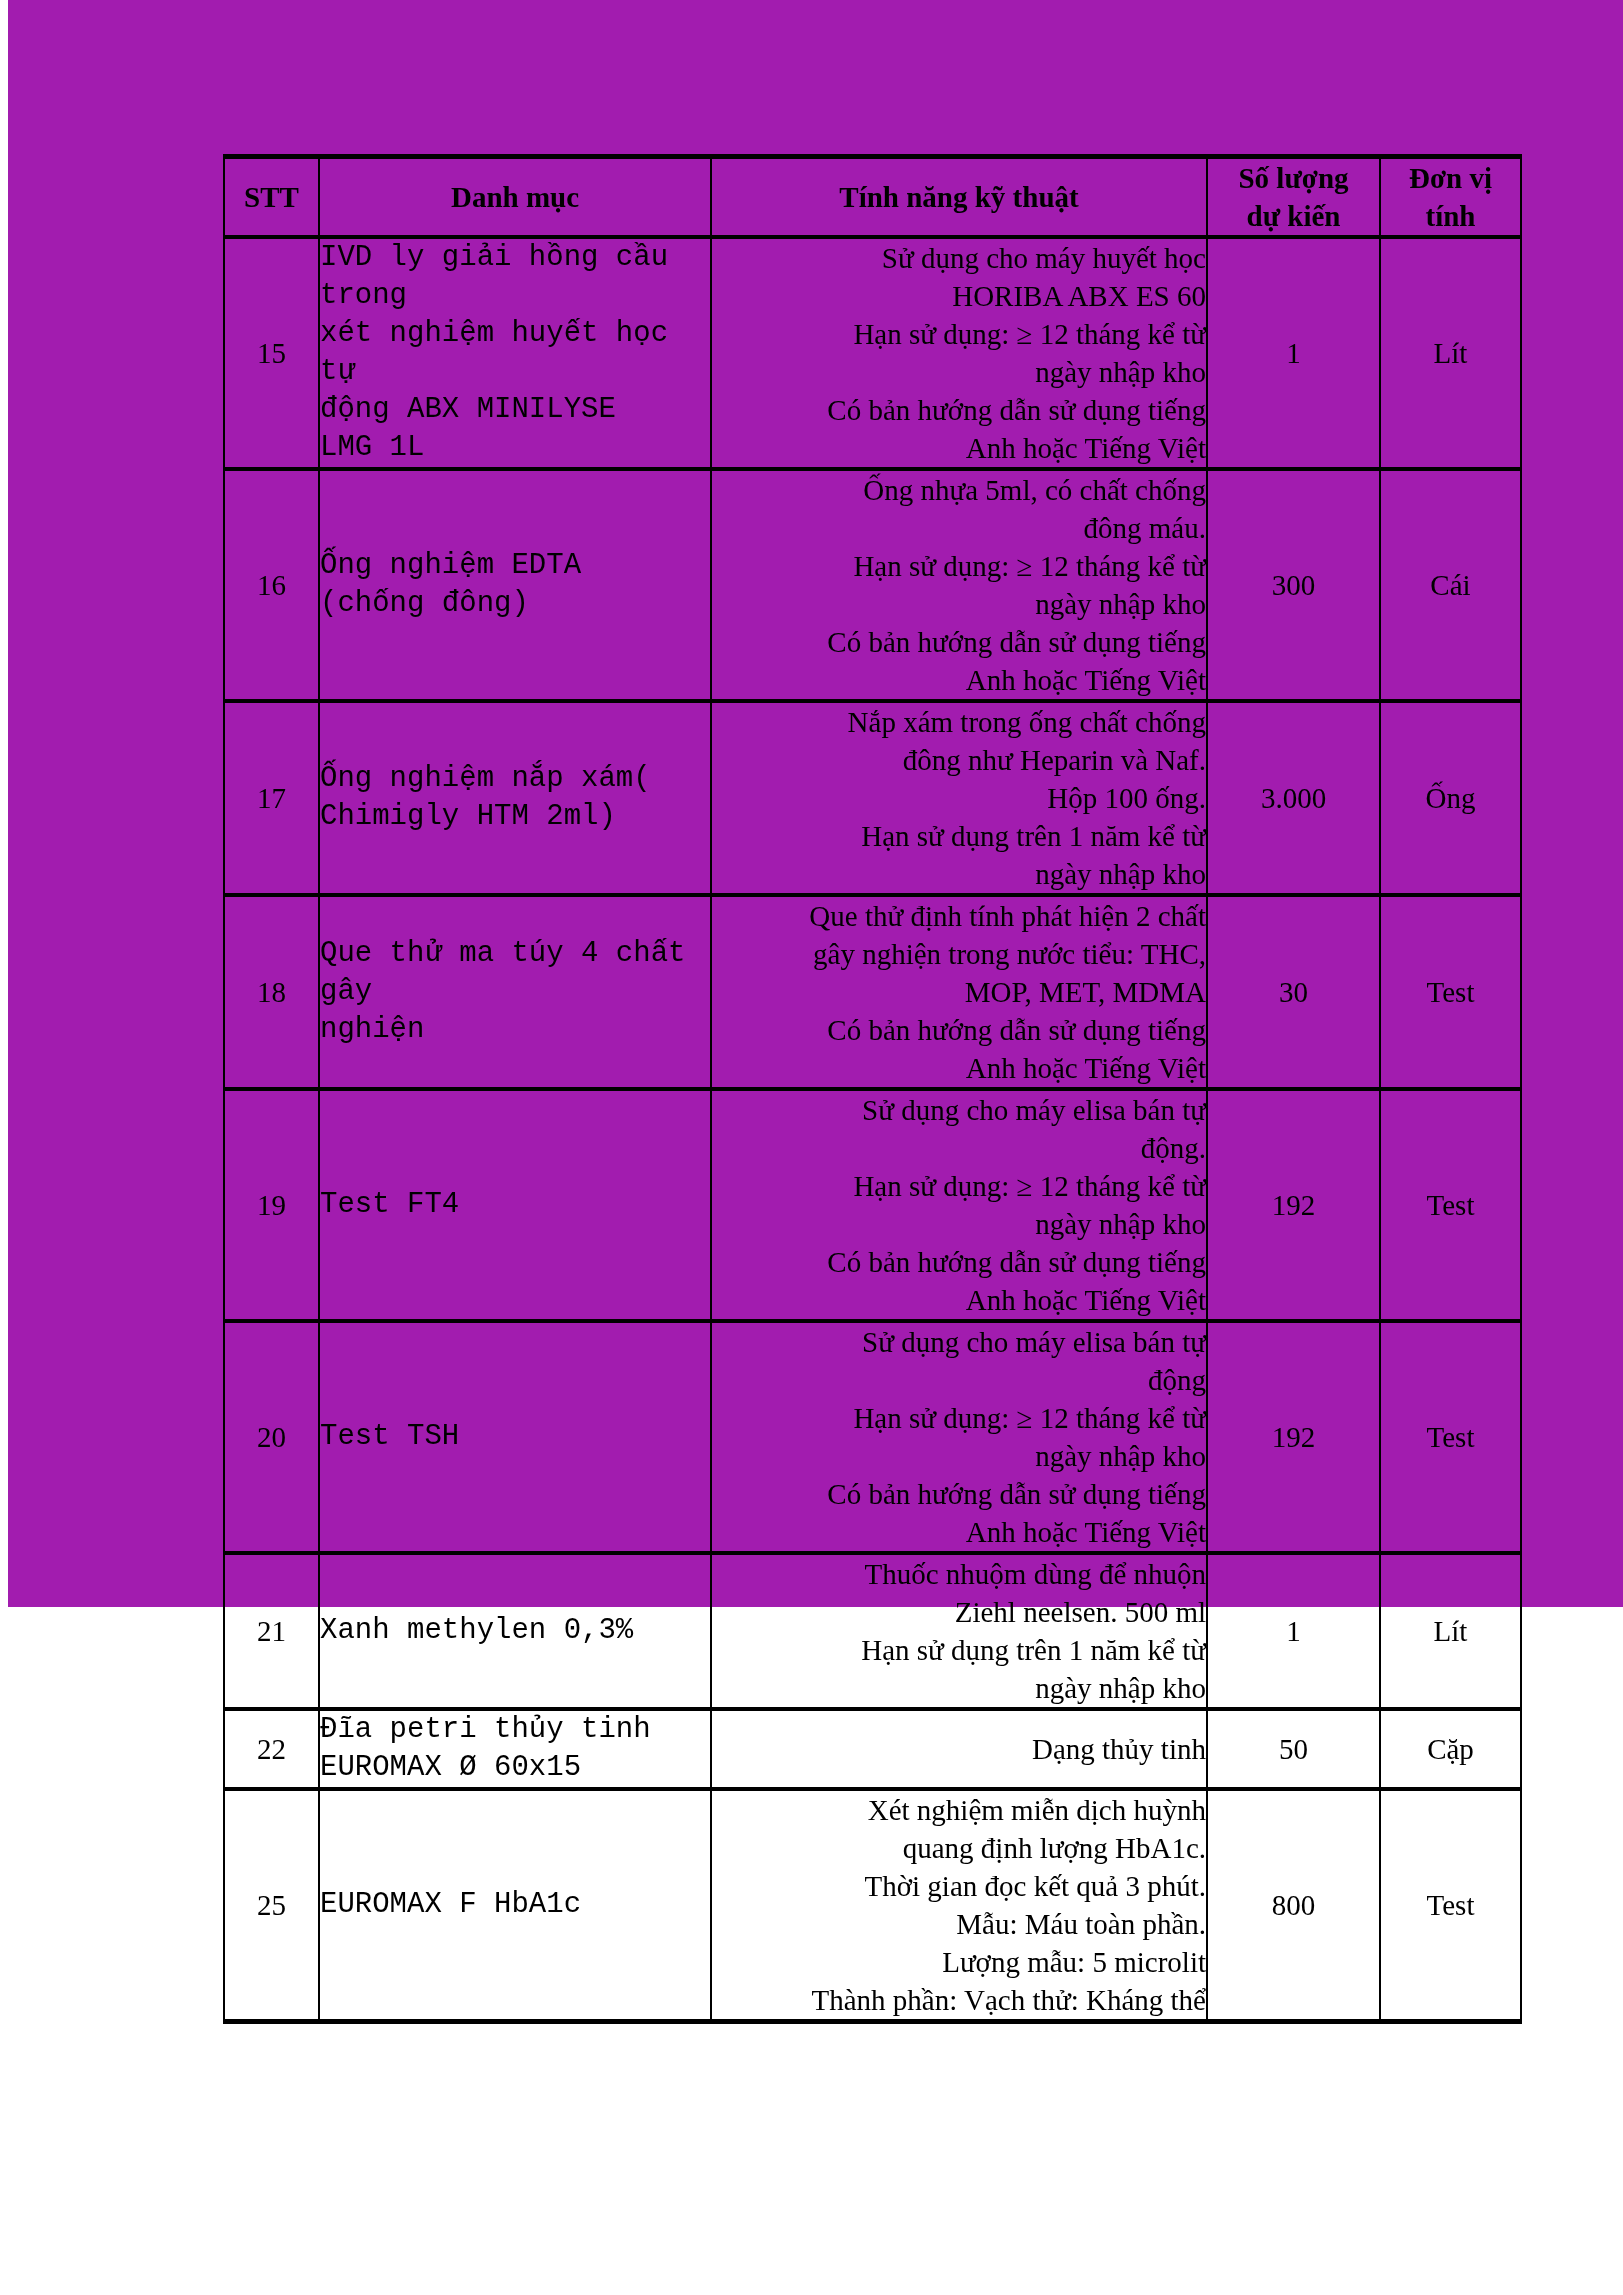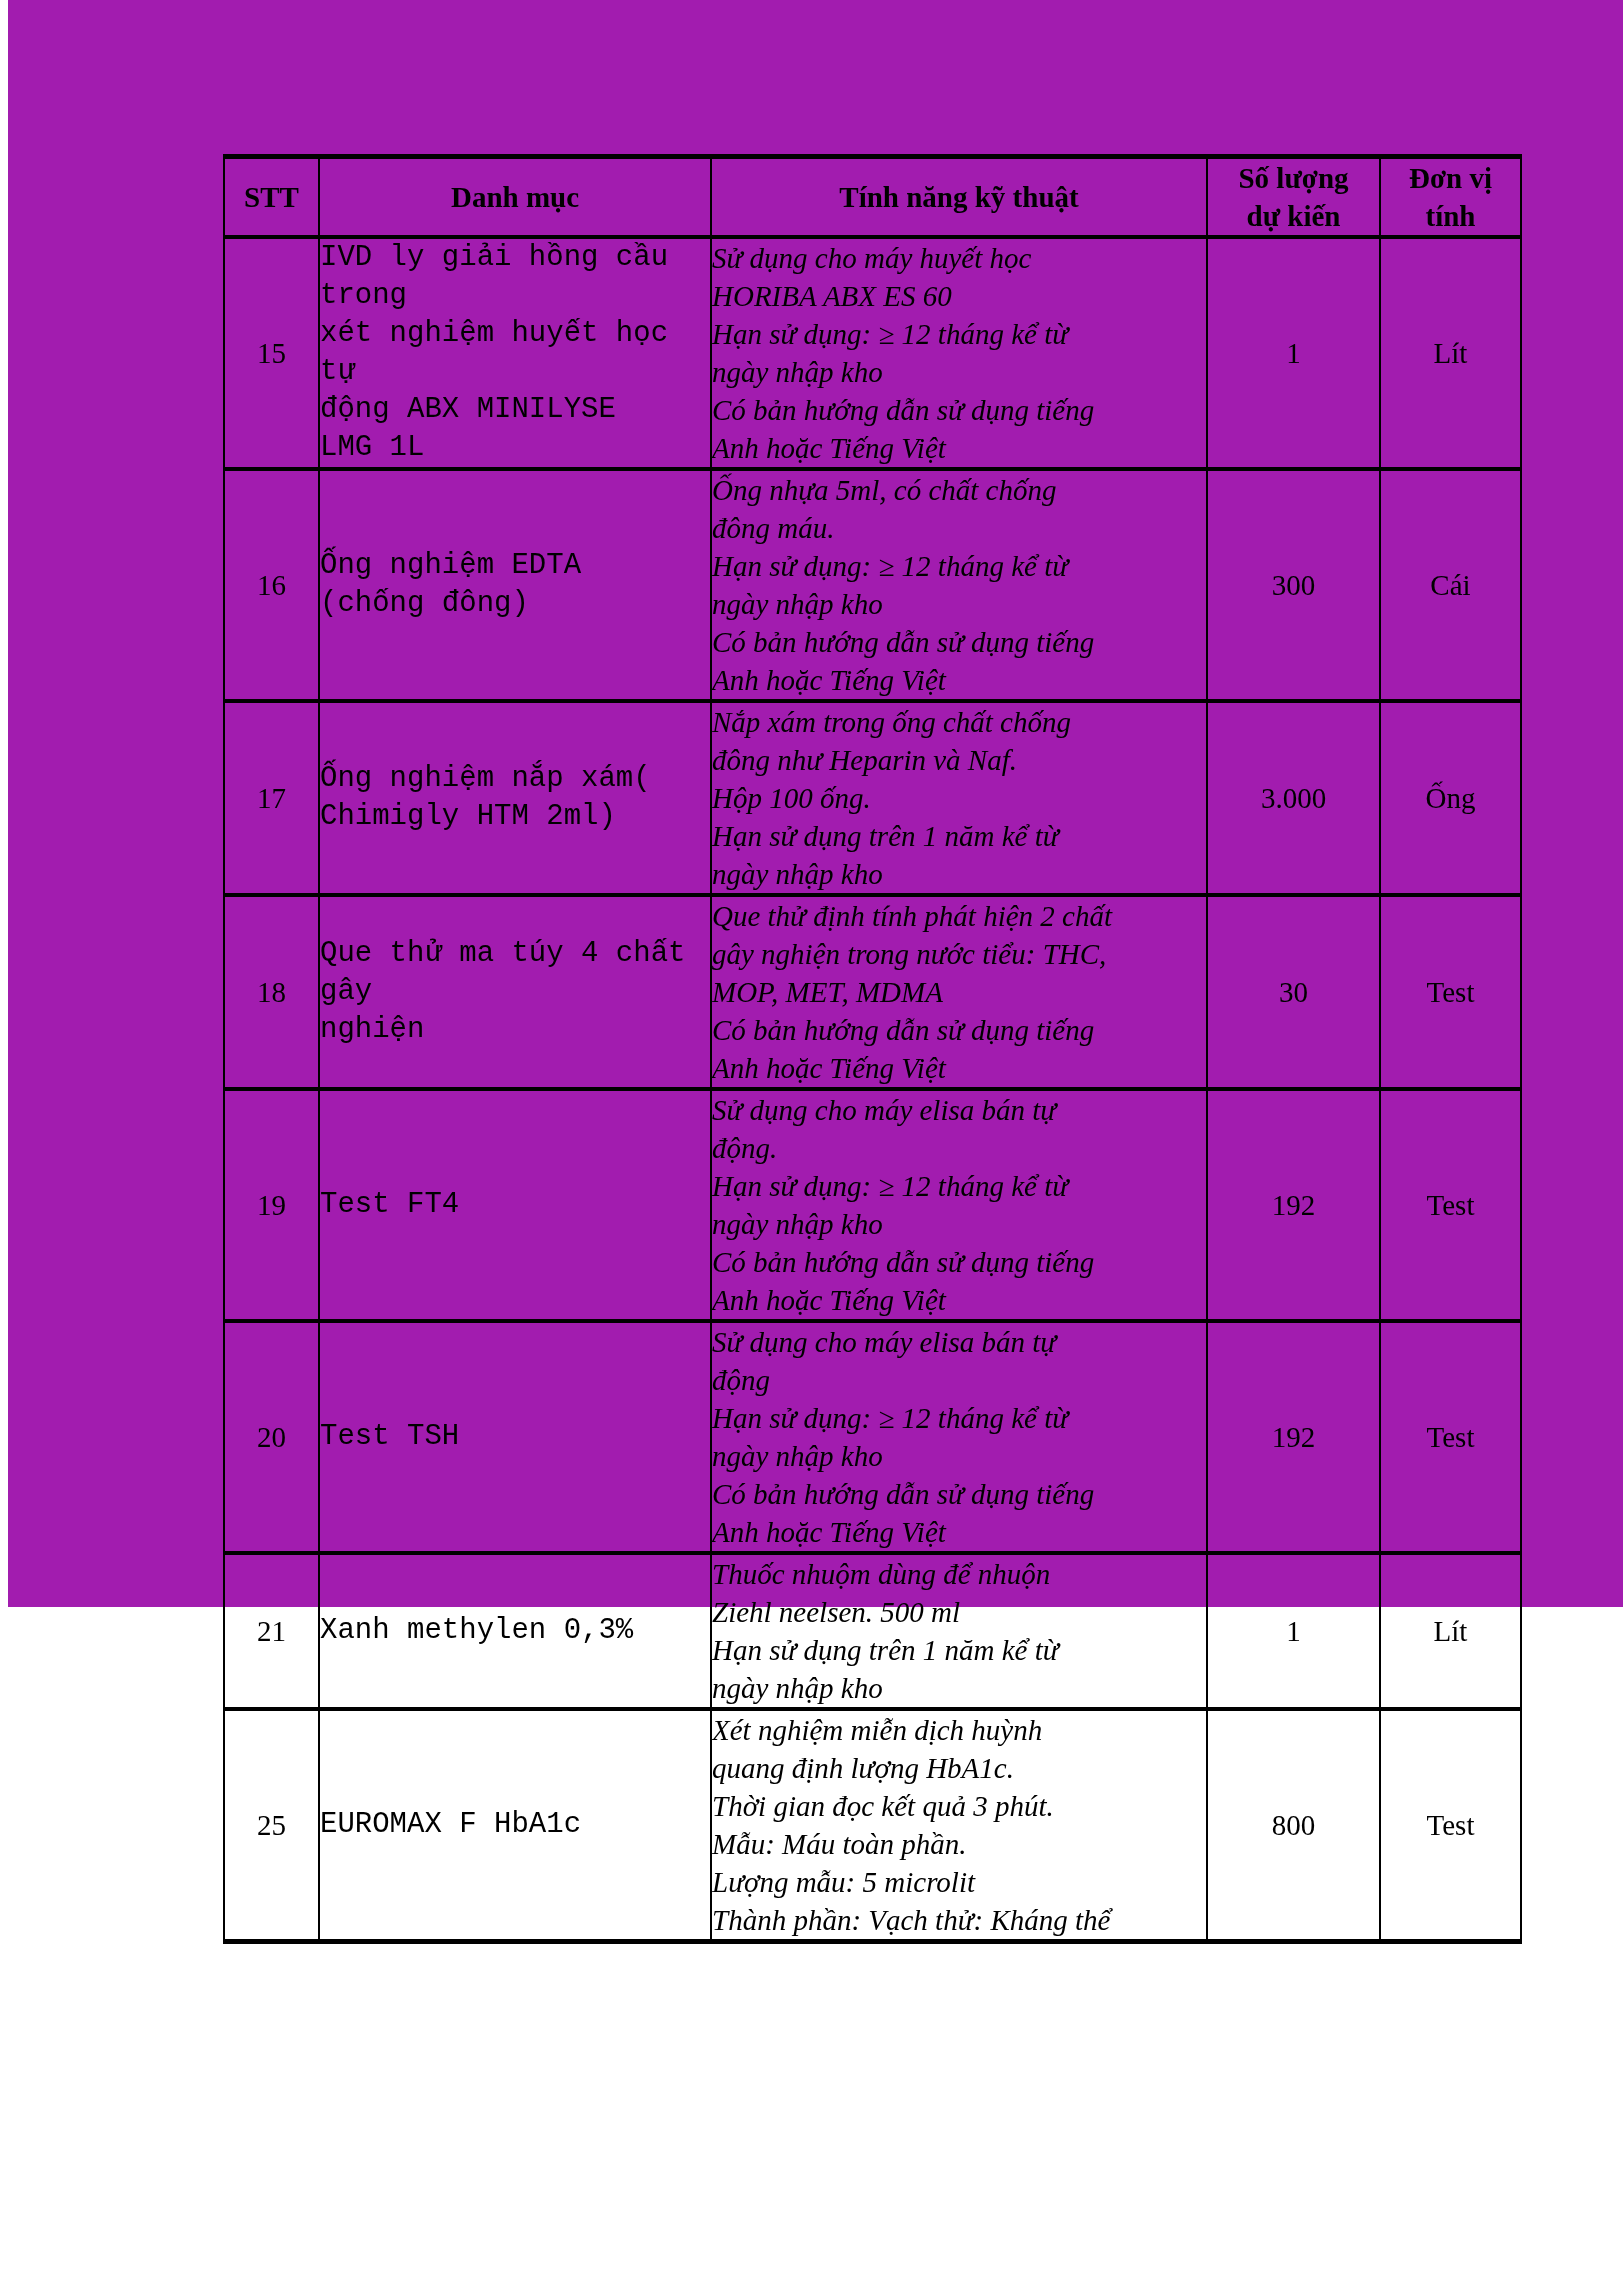--- a/index.html
+++ b/index.html
@@ -18,21 +18,21 @@
     border-top:4.6px solid #000; border-bottom:4.6px solid #000;
     vertical-align:middle;
     white-space:pre-line;
     font-size:29px; line-height:38px;
     padding:0; overflow:hidden;
   }
   table.doc-table { border:2px solid #000; border-top:5.2px solid #000; border-bottom:5.2px solid #000; }
   th { font-weight:bold; text-align:center; font-size:29px; line-height:37px; }
   td.c-stt, td.c-qty, td.c-unit { text-align:center; }
   td.c-cat { text-align:left; padding-left:14.4px; padding-right:7.9px;font-family:Liberation Mono, monospace; }
-  td.c-spec { text-align:left; padding-left:9.2px; padding-right:5.2px;font-style:italic; }
+  td.c-spec { text-align:right; padding-left:9.2px; padding-right:5.2px; }
   tr.h-head { height:77px; }
   tr.h-r0 { height:227px; }
   tr.h-r1 { height:229px; }
   tr.h-r2 { height:188px; }
   tr.h-r3 { height:185px; }
   tr.h-r4 { height:224px; }
   tr.h-r5 { height:229px; }
   tr.h-r6 { height:150px; }
   tr.h-r7 { height:77px; }
   tr.h-r8 { height:77px; }
@@ -140,20 +140,28 @@
     <tr class="h-r6">
       <td class="c-stt">21</td>
       <td class="c-cat">Xanh methylen 0,3%</td>
       <td class="c-spec">Thuốc nhuộm dùng để nhuộn
 Ziehl neelsen. 500 ml
 Hạn sử dụng trên 1 năm kể từ
 ngày nhập kho</td>
       <td class="c-qty">1</td>
       <td class="c-unit">Lít</td>
     </tr>
+    <tr class="h-r7">
+      <td class="c-stt">22</td>
+      <td class="c-cat">Đĩa petri thủy tinh
+EUROMAX Ø 60x15</td>
+      <td class="c-spec">Dạng thủy tinh</td>
+      <td class="c-qty">50</td>
+      <td class="c-unit">Cặp</td>
+    </tr>
     <tr class="h-r10">
       <td class="c-stt">25</td>
       <td class="c-cat">EUROMAX F HbA1c</td>
       <td class="c-spec">Xét nghiệm miễn dịch huỳnh
 quang định lượng HbA1c.
 Thời gian đọc kết quả 3 phút.
 Mẫu: Máu toàn phần.
 Lượng mẫu: 5 microlit
 Thành phần: Vạch thử: Kháng thể</td>
       <td class="c-qty">800</td>

